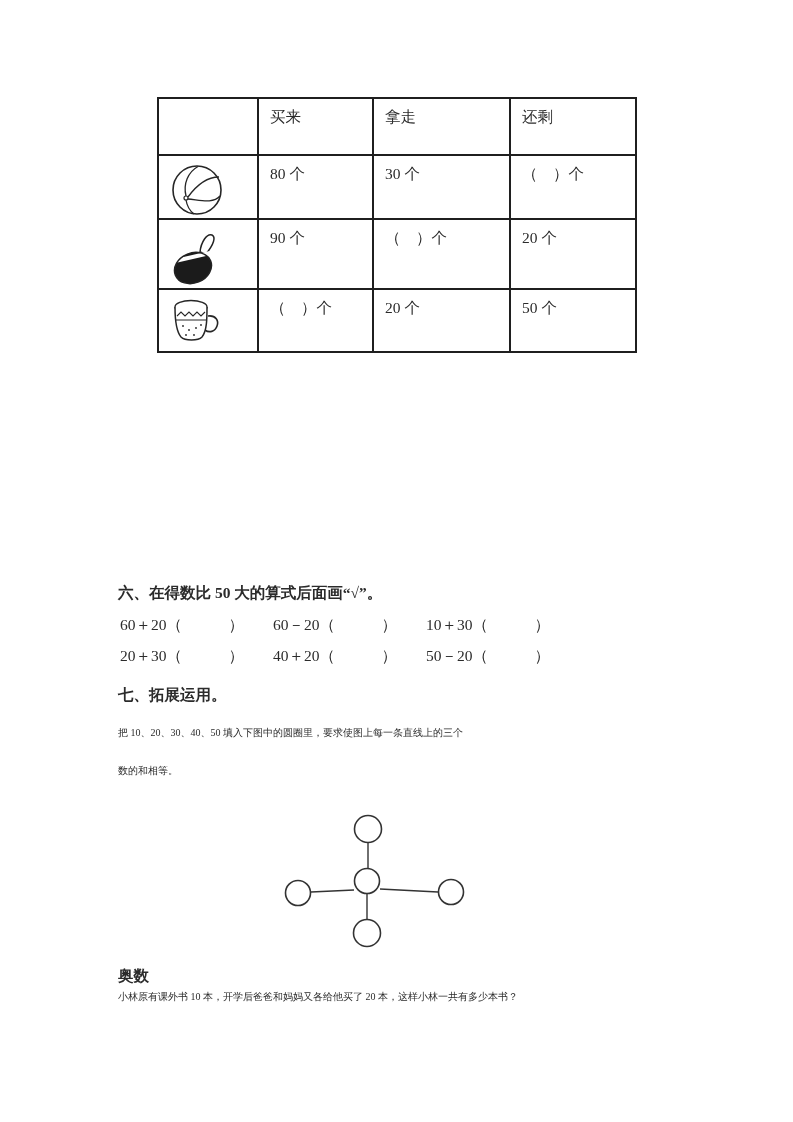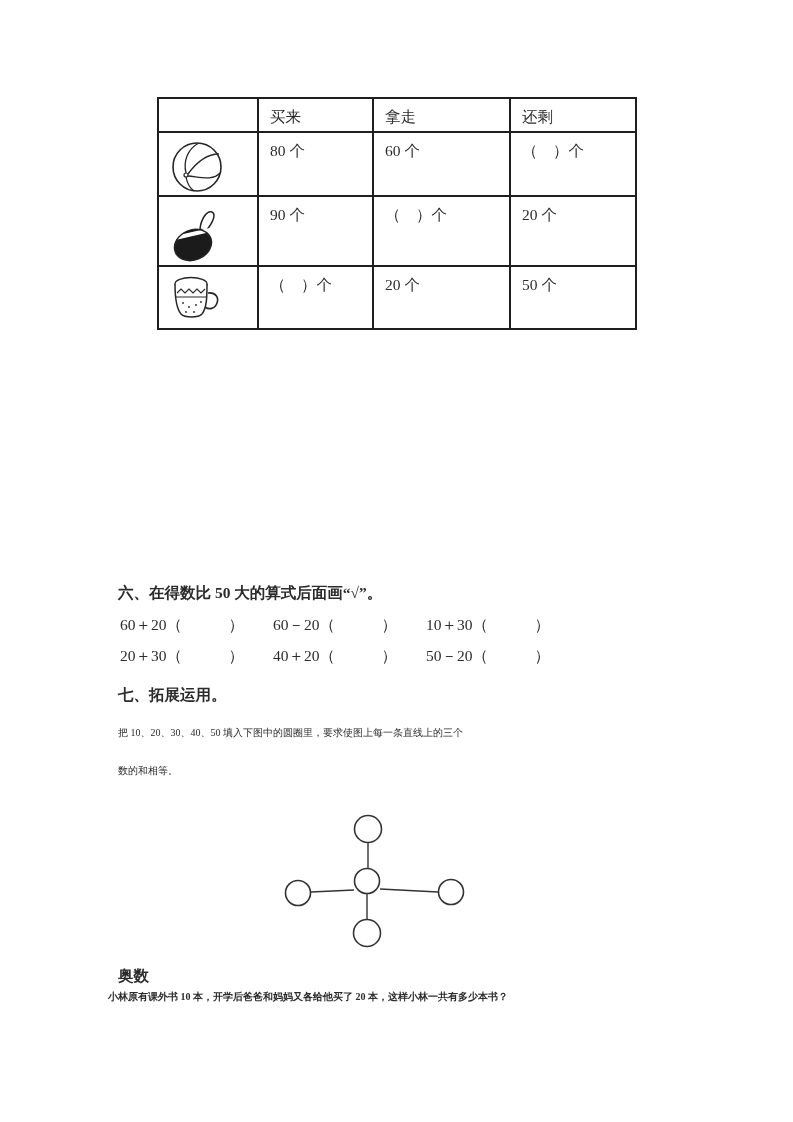--- a/index.html
+++ b/index.html
@@ -16,21 +16,21 @@
   .abs { position:absolute; }
 
   
   table.qtable { border-collapse:collapse; table-layout:fixed; }
   table.qtable td, table.qtable th {
     border:2px solid #1f1f1f;
     vertical-align:top; text-align:left;
     font-weight:normal; font-size:15.5px; line-height:20px;
     padding:8px 4px 0 11px;
   }
-  table.qtable th { height:34px; }
+  table.qtable th { height:57px; }
   table.qtable td { height:63px; }
   td.icon-cell { padding:4px 0 0 7px; }
 
   
   .h-bold { font-weight:bold; font-size:15.5px; line-height:22px; white-space:nowrap; }
   .body-line { font-size:10px; line-height:22px; white-space:nowrap; }
   .expr-row { display:flex; gap:29px; font-size:15.5px; line-height:22px; white-space:nowrap; }
   .expr-row span { display:inline-block; }
 
   svg { display:block; }
@@ -62,21 +62,21 @@
             <circle cx="27" cy="26" r="24" fill="none" stroke="#262626" stroke-width="1.6"></circle>
             <circle cx="16" cy="34" r="2" fill="none" stroke="#262626" stroke-width="1.2"></circle>
             <path d="M16,32 C13,20 18,8 28,2.5" fill="none" stroke="#262626" stroke-width="1.3"></path>
             <path d="M18,33 C26,22 37,13 49,13" fill="none" stroke="#262626" stroke-width="1.3"></path>
             <path d="M18,35 C30,36 43,40 50,32" fill="none" stroke="#262626" stroke-width="1.3"></path>
             <path d="M16,36 C17,42 20,47 24,50" fill="none" stroke="#262626" stroke-width="1.3"></path>
           </svg>
         </span>
       </td>
       <td>80 个</td>
-      <td>60 个</td>
+      <td>30 个</td>
       <td>（　）个</td>
     </tr>
 
     <tr>
       <td class="icon-cell">
         <span>
           <svg width="54" height="60" viewBox="0 0 54 60">
             <path d="M30,24 C31,14 37,5 42,7 C46,9 44,16 36,26 Z" fill="#ffffff" stroke="#222222" stroke-width="1.5"></path>
             <ellipse cx="23" cy="40" rx="19" ry="15" transform="rotate(-22 23 40)" fill="#1b1b1b"></ellipse>
             <line x1="5" y1="33" x2="40" y2="25" stroke="#ffffff" stroke-width="4"></line>
@@ -139,15 +139,15 @@
       <line x1="99" y1="88" x2="99" y2="113" stroke="#333333" stroke-width="1.4"></line>
       <circle cx="100" cy="23" r="13.5" fill="#ffffff" stroke="#333333" stroke-width="1.6"></circle>
       <circle cx="99" cy="75" r="12.5" fill="#ffffff" stroke="#333333" stroke-width="1.6"></circle>
       <circle cx="30" cy="87" r="12.5" fill="#ffffff" stroke="#333333" stroke-width="1.6"></circle>
       <circle cx="183" cy="86" r="12.5" fill="#ffffff" stroke="#333333" stroke-width="1.6"></circle>
       <circle cx="99" cy="127" r="13.5" fill="#ffffff" stroke="#333333" stroke-width="1.6"></circle>
     </svg>
   </div>
 
   <div class="abs h-bold" style="left:118px; top:965px;">奥数</div>
-  <div class="abs body-line" style="left:108px; top:986px;font-weight:bold;">小林原有课外书 10 本，开学后爸爸和妈妈又各给他买了 20 本，这样小林一共有多少本书？</div>
+  <div class="abs body-line" style="left:118px; top:986px;">小林原有课外书 10 本，开学后爸爸和妈妈又各给他买了 20 本，这样小林一共有多少本书？</div>
 
 </div>
 
 </body></html>

